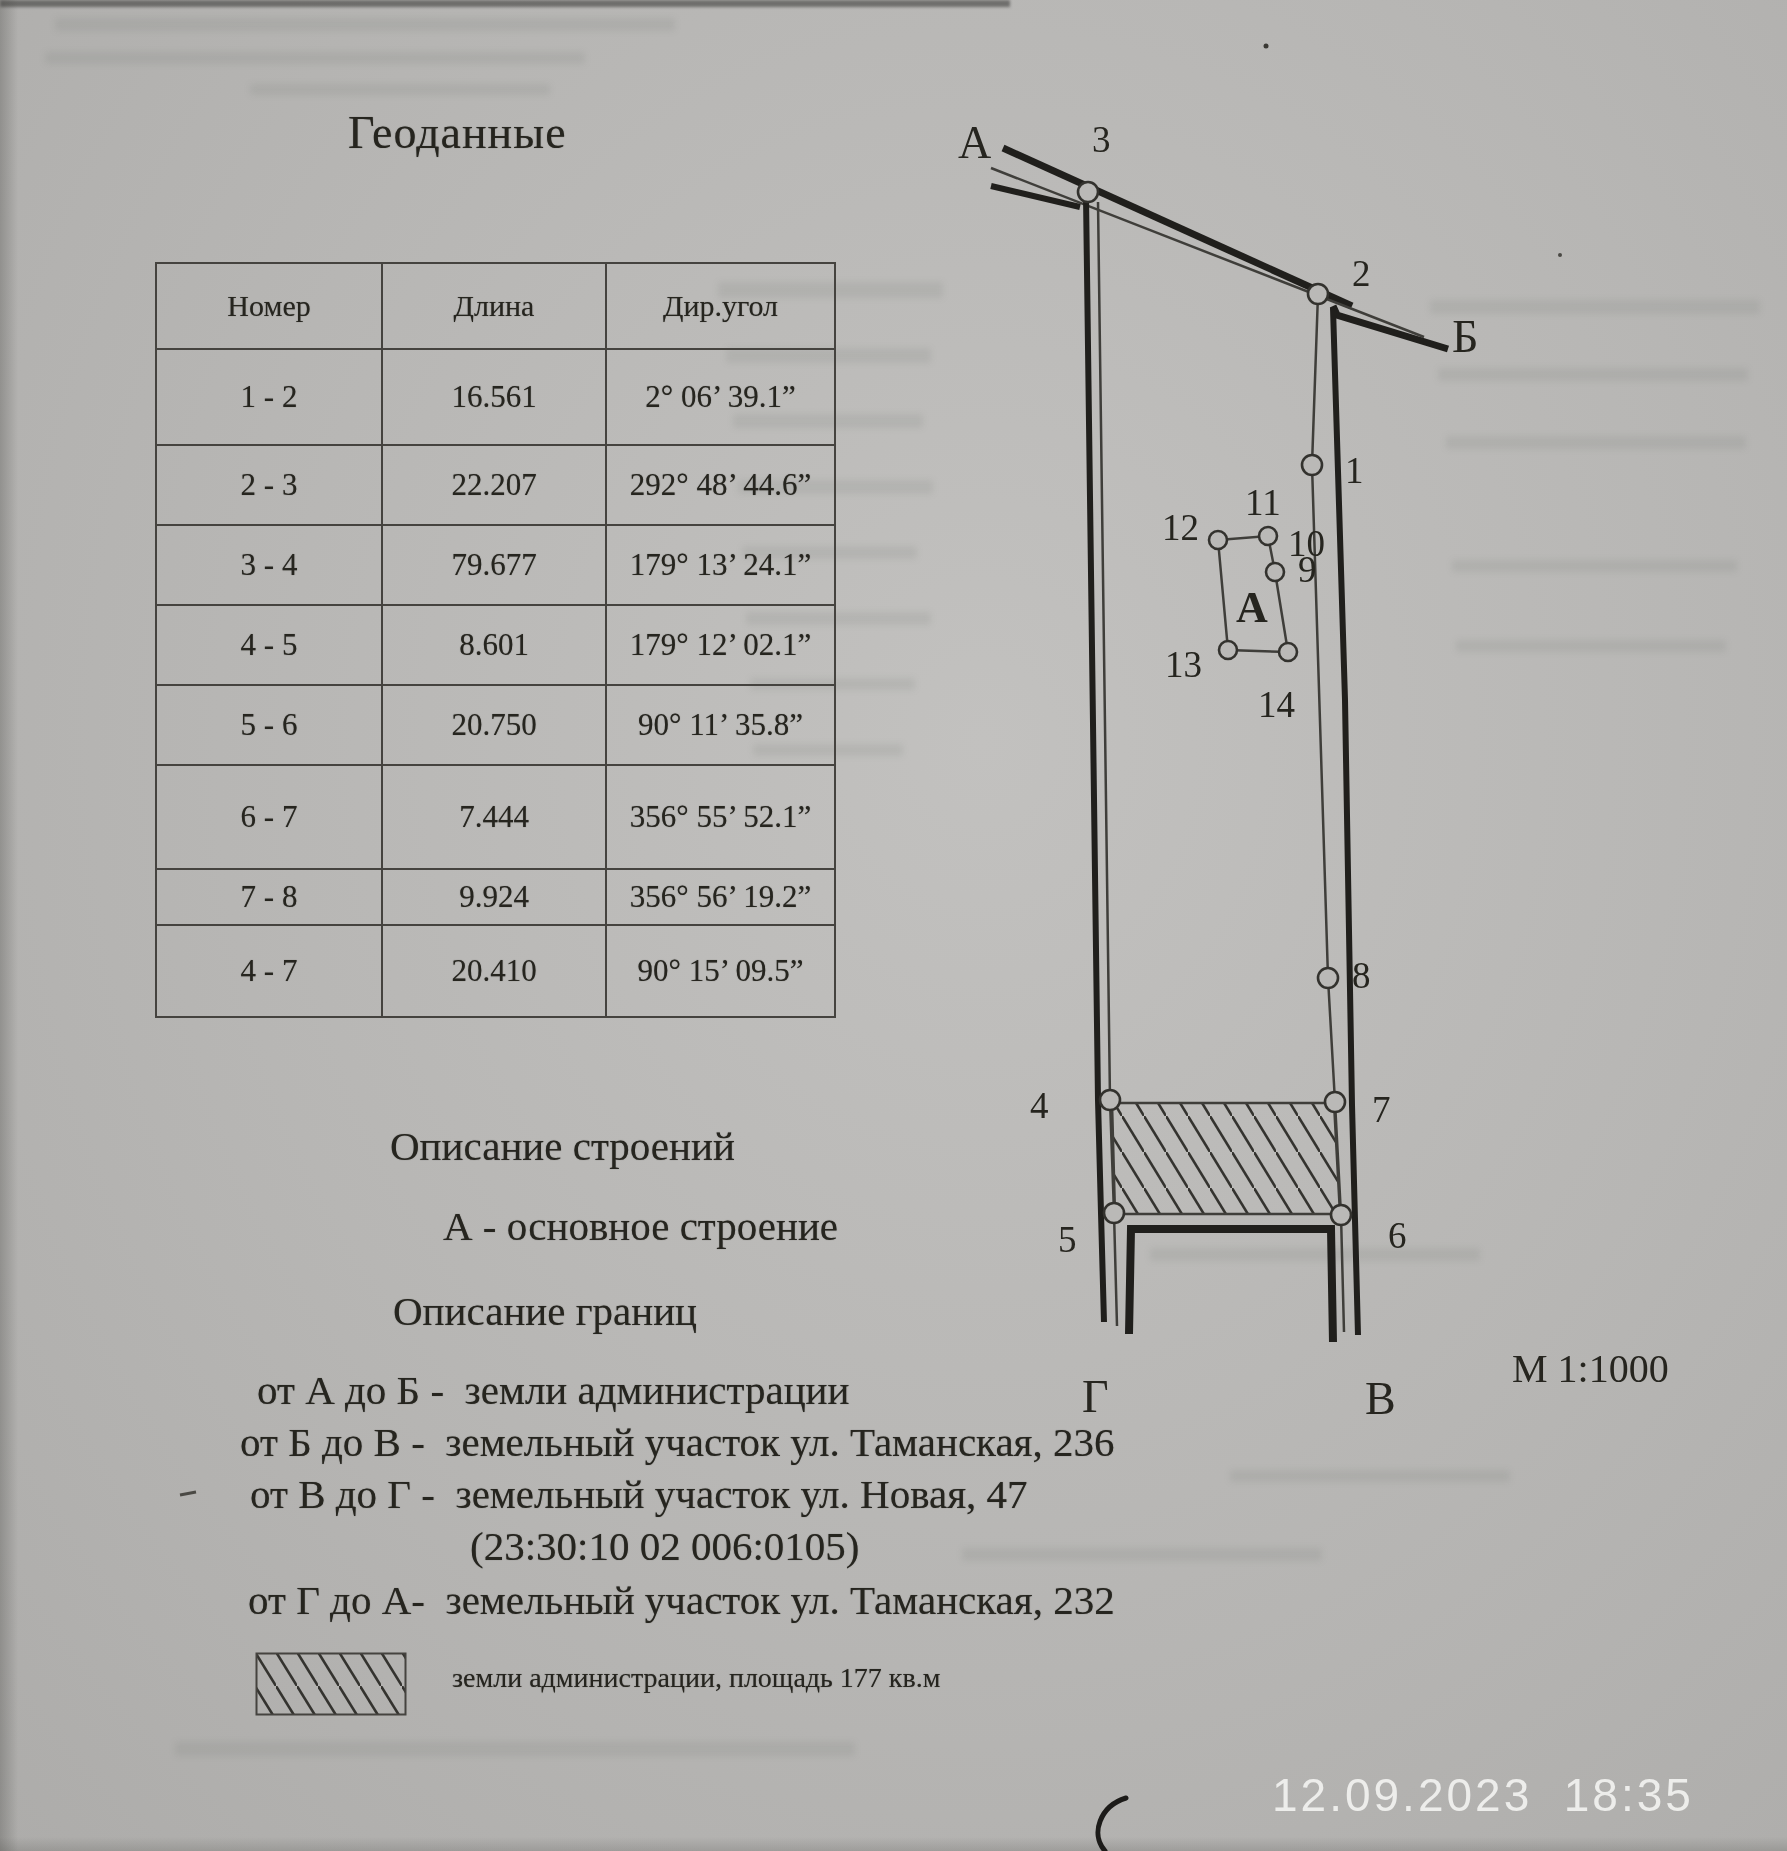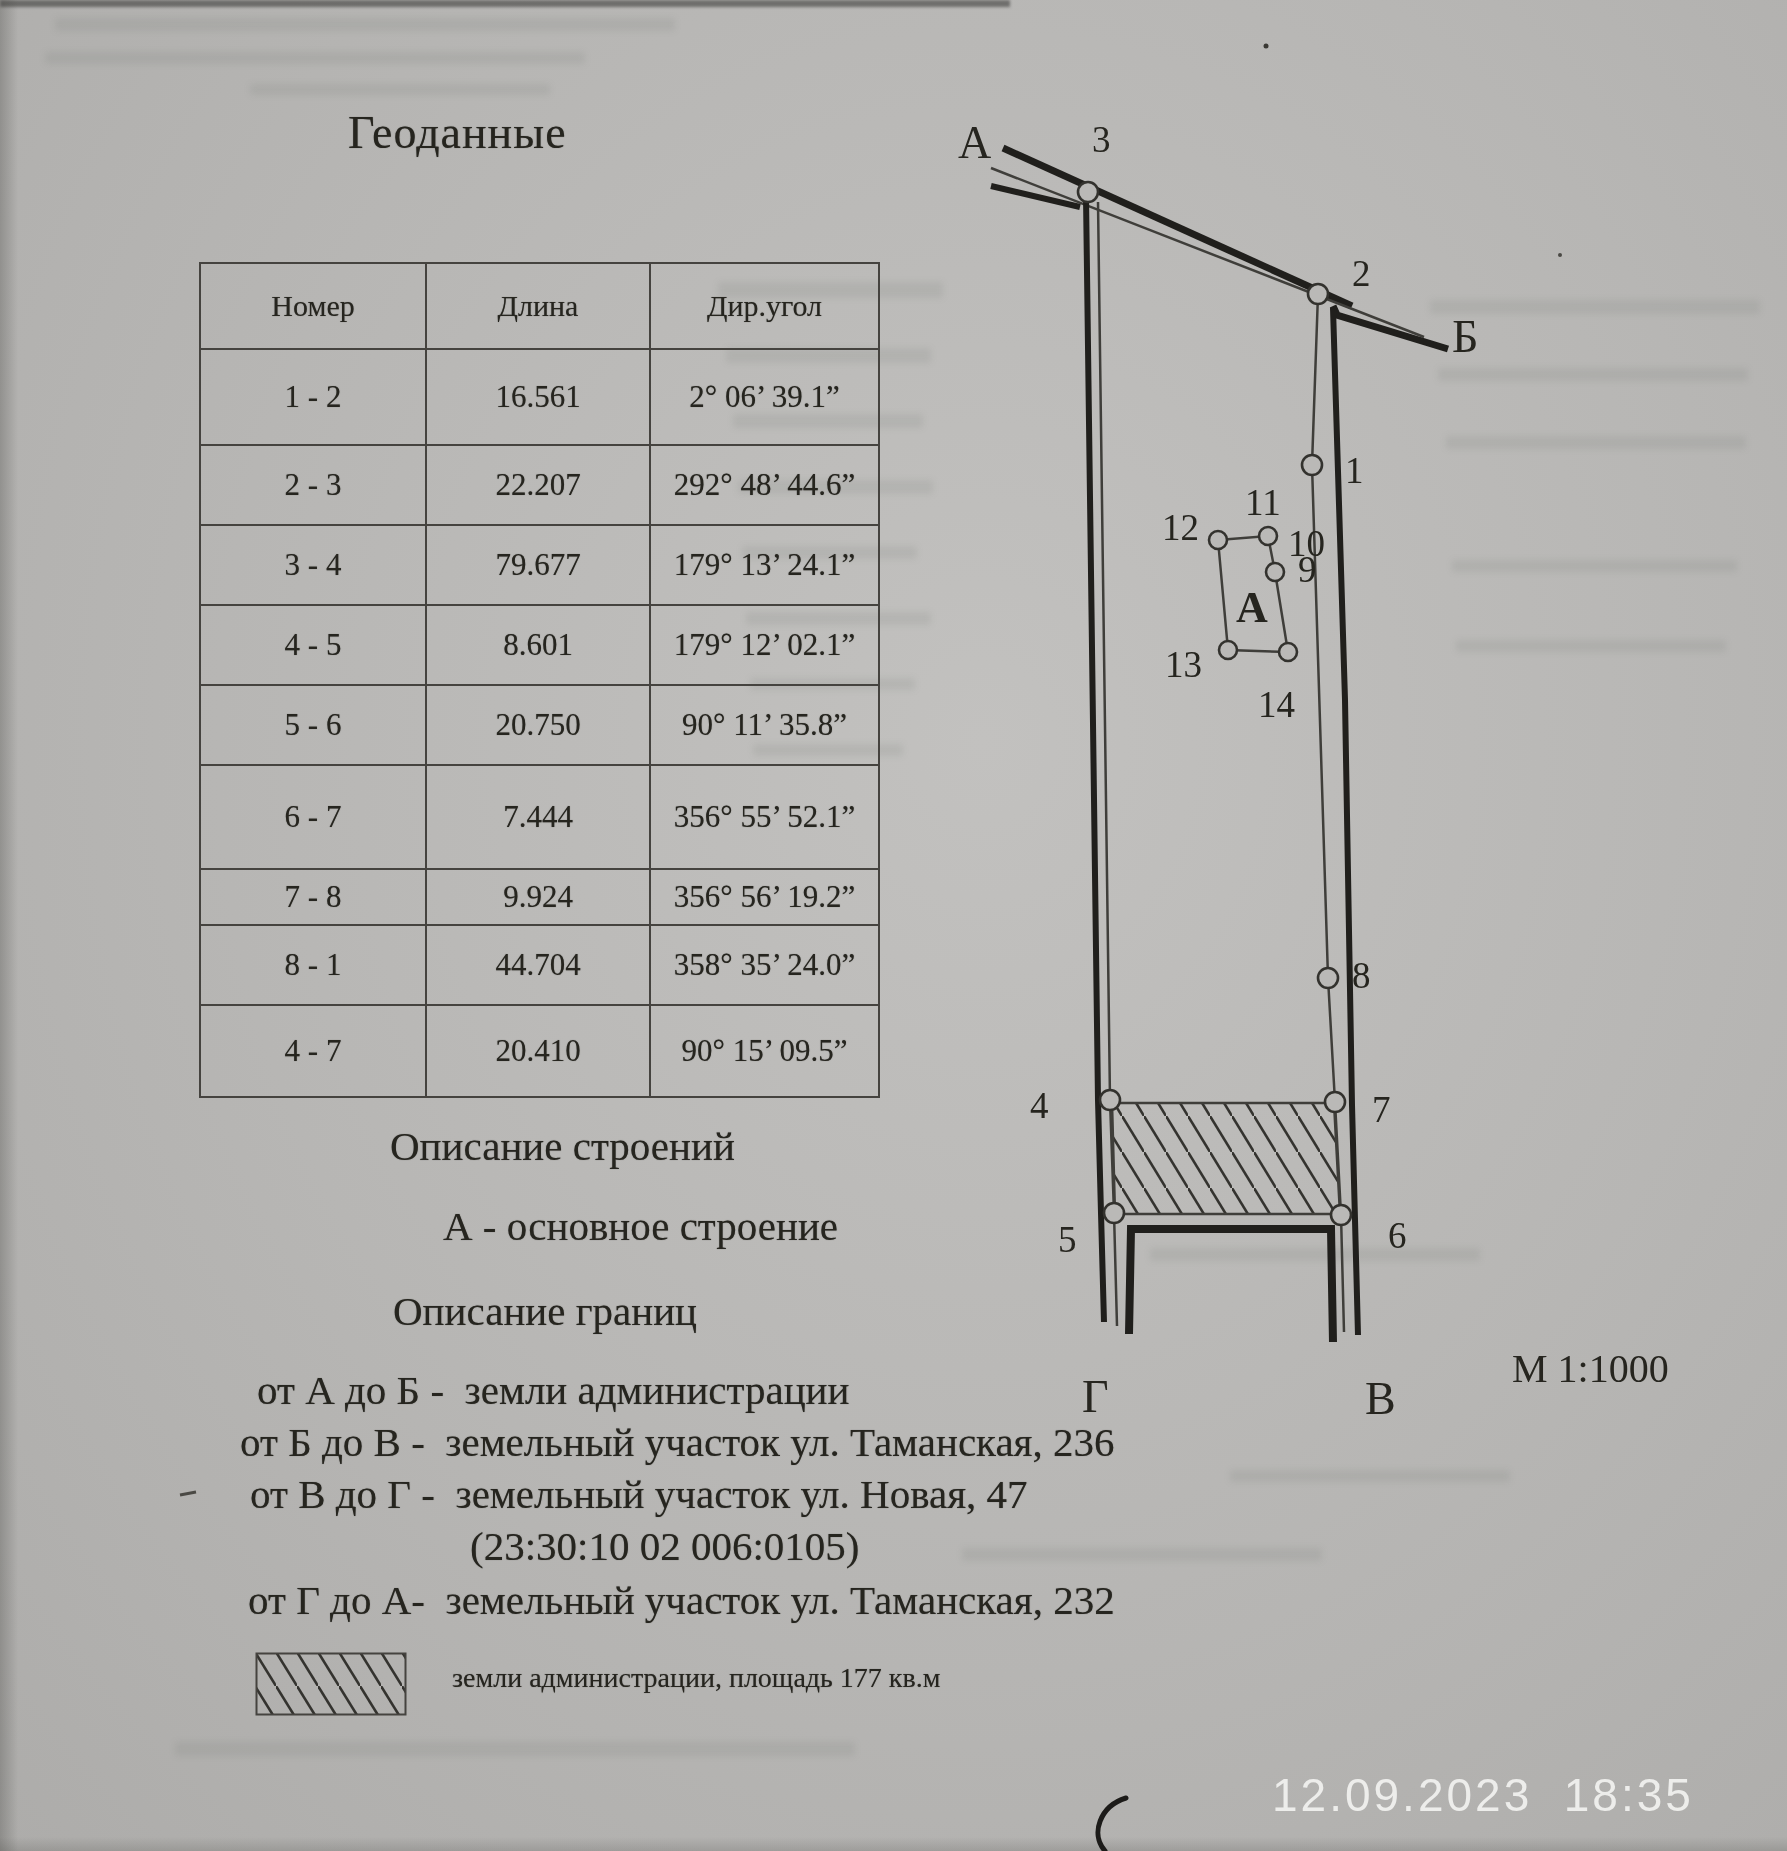--- a/index.html
+++ b/index.html
@@ -5,21 +5,21 @@
   html,body{margin:0;padding:0;background:#8a8988;}
   .page{
     position:relative;width:1787px;height:1851px;overflow:hidden;
     background:radial-gradient(ellipse at 55% 40%, #c2c1bf 0%, #b7b6b4 55%, #adacaa 100%);
     font-family:"Liberation Serif","DejaVu Serif",serif;
     color:#26251f;
   }
   .abs{position:absolute;}
   .ink{color:#26251f;text-shadow:0 0 1px rgba(40,40,36,.55);}
   .doc-title{font-size:46px;letter-spacing:1px;}
-  .geo-table{border-collapse:collapse;table-layout:fixed;background:transparent;margin-left:44px;}
+  .geo-table{border-collapse:collapse;table-layout:fixed;background:transparent;}
   .geo-table td,.geo-table th{
     border:2px solid #45433f;text-align:center;vertical-align:middle;
     font-size:31px;font-weight:normal;color:#26251f;text-shadow:0 0 1px rgba(40,40,36,.5);
     padding:0;
   }
   .geo-table th{font-size:30px;}
   .sect{font-size:41px;white-space:pre;}
   .pre{white-space:pre;}
   .timestamp{
     font-family:"Liberation Sans","DejaVu Sans",sans-serif;
@@ -107,25 +107,20 @@
     <tr style="height:104px">
       <td>6 - 7</td>
       <td>7.444</td>
       <td>356° 55’ 52.1”</td>
     </tr>
     <tr style="height:56px">
       <td>7 - 8</td>
       <td>9.924</td>
       <td>356° 56’ 19.2”</td>
     </tr>
-    <tr style="height:80px">
-      <td>8 - 1</td>
-      <td>44.704</td>
-      <td>358° 35’ 24.0”</td>
-    </tr>
     <tr style="height:92px">
       <td>4 - 7</td>
       <td>20.410</td>
       <td>90° 15’ 09.5”</td>
     </tr>
   </tbody>
     </table>
 
   <div class="abs ink sect" style="left:443px;top:1202px;">А - основное строение</div>
   <div class="abs ink sect" style="left:390px;top:1122px;">Описание строений</div>

